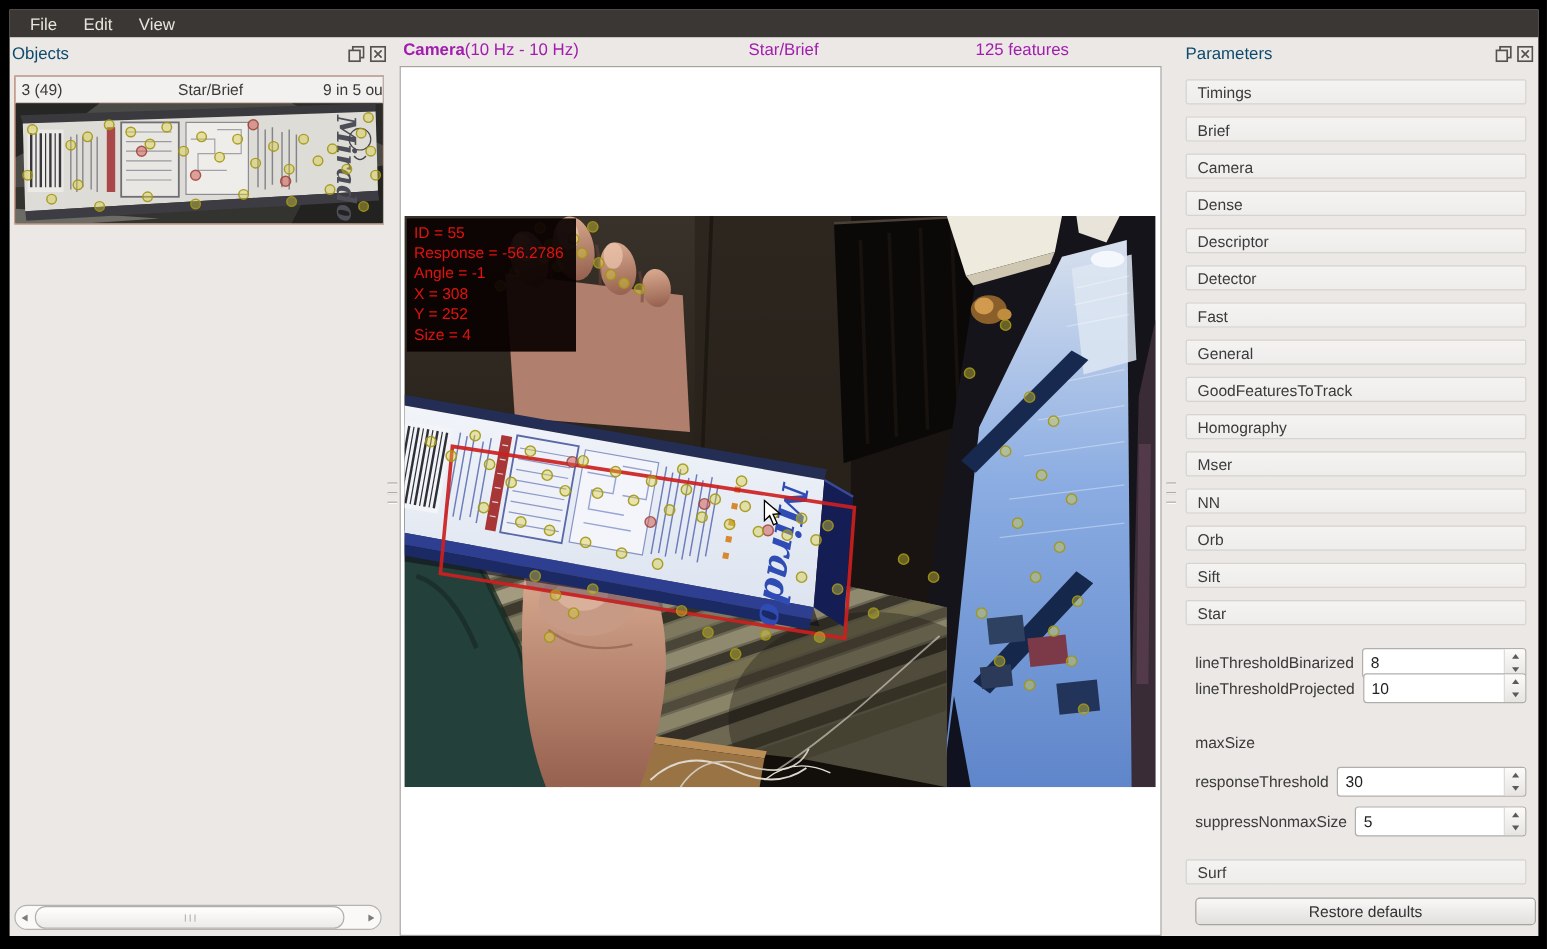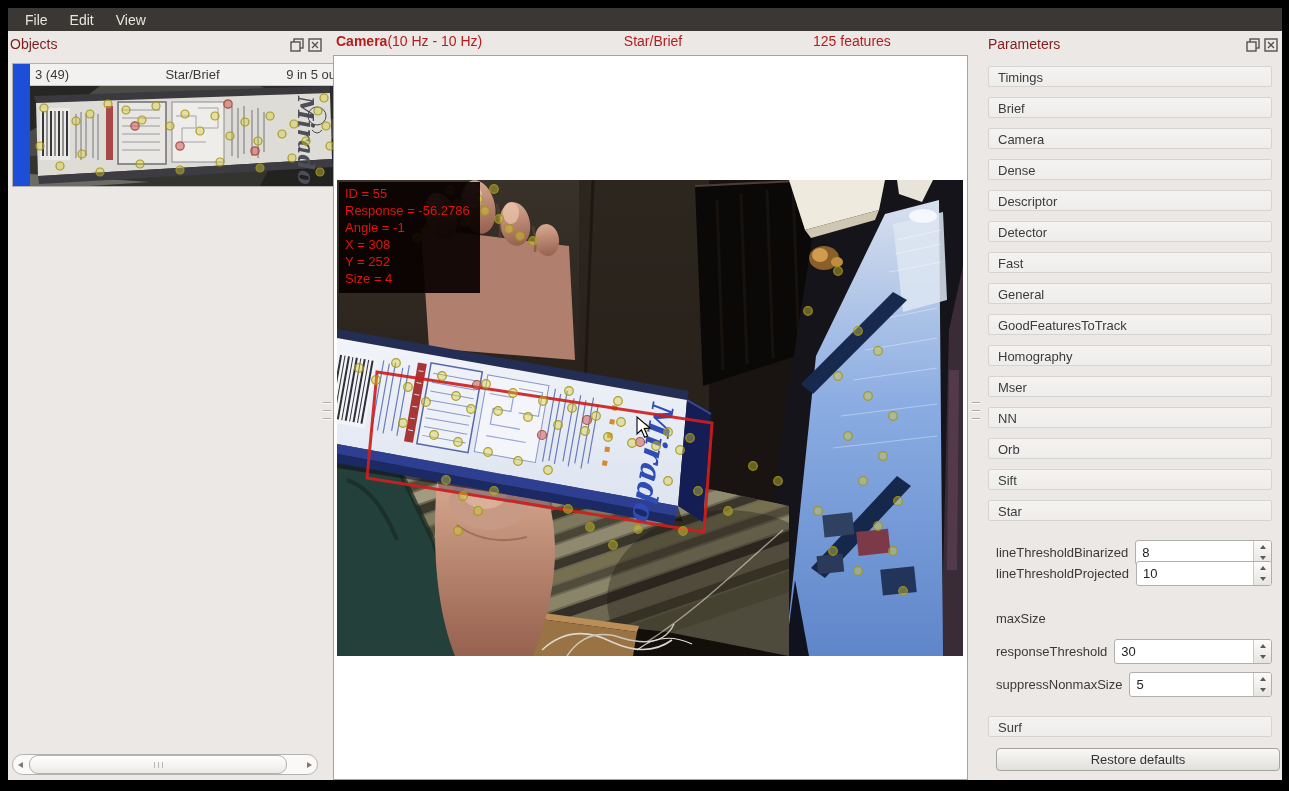--- a/index.html
+++ b/index.html
@@ -2,43 +2,43 @@
 <html><head>
 <meta charset="utf-8">
 <style>
   html,body{margin:0;padding:0;width:1289px;height:791px;background:#000;overflow:hidden;
     font-family:"Liberation Sans",sans-serif;-webkit-font-smoothing:antialiased;}
   .window{position:absolute;left:8px;top:8px;width:1274px;height:772px;background:#ebe8e5;}
   
   .menubar{position:absolute;left:0;top:0;width:100%;height:23px;background:#3a3734;display:flex;align-items:center;padding-left:6px;box-sizing:border-box;}
   .menu-item{color:#e9e5dd;font-size:14px;padding:2px 11px;cursor:default;}
   
-  .dock-title{position:absolute;font-size:14px;color:#7f1d1d;}
+  .dock-title{position:absolute;font-size:14px;color:#0c4a6e;}
   .dock-btn{position:absolute;width:14px;height:14px;cursor:default;}
   .dock-btn svg{display:block}
   
-  .obj-container{position:absolute;left:4px;top:55px;width:306px;border:1px solid #b3b1ae;background:#1d4ed8;padding-left:17px;}
+  .obj-container{position:absolute;left:4px;top:55px;width:306px;border:1px solid #b3b1ae;background:#c2410c;}
   .obj-header{display:flex;align-items:center;height:21px;background:#f3f1ef;border-bottom:1px solid #c8c6c3;font-size:13px;color:#3a3a3a;overflow:hidden;white-space:nowrap;}
   .obj-id{padding-left:5px;width:86px;}
   .obj-detector{flex:1;text-align:center;}
   .obj-status{width:72px;text-align:right;overflow:hidden;}
   .obj-thumb{width:306px;height:100px;display:block;}
   
   .hscroll{position:absolute;left:4px;top:746px;width:306px;height:21px;border:1px solid #b5b3b0;border-radius:11px;background:#faf9f8;display:flex;align-items:center;box-sizing:border-box;}
   .hs-arrow{width:15px;height:100%;display:flex;align-items:center;justify-content:center;}
   .hs-thumb{width:256px;height:17px;margin:0 1px;border:1px solid #b2b0ad;border-radius:9px;background:linear-gradient(#ffffff,#eceae7);display:flex;align-items:center;justify-content:center;gap:3px;}
   .hs-grip{width:1px;height:6px;background:#b9b7b4;}
   .hs-gap{flex:1;}
   .tri-left{width:0;height:0;border-top:3.5px solid transparent;border-bottom:3.5px solid transparent;border-right:5px solid #7d7b78;}
   .tri-right{width:0;height:0;border-top:3.5px solid transparent;border-bottom:3.5px solid transparent;border-left:5px solid #7d7b78;}
   
   .vgrip{position:absolute;width:8px;height:22px;display:flex;flex-direction:column;justify-content:space-between;padding:2px 0;box-sizing:border-box;}
   .vgrip span{display:block;height:1px;background:#adaba8;border-bottom:1px solid #fdfdfc;}
   
-  .cam-header{position:absolute;top:25px;font-size:14px;color:#b91c1c;white-space:nowrap;}
+  .cam-header{position:absolute;top:25px;font-size:14px;color:#a21caf;white-space:nowrap;}
   .cam-title-bold{font-weight:bold;}
   .cam-content{position:absolute;left:325px;top:47px;width:635px;height:725px;background:#ffffff;border:1px solid #a6a4a1;box-sizing:border-box;}
   .cam-image{position:absolute;left:329px;top:172px;width:626px;height:476px;overflow:hidden;}
   .cam-overlay{position:absolute;left:2px;top:2px;background:rgba(10,1,1,0.93);color:#e2130e;font-size:13px;line-height:17px;padding:3px 10px 6px 6px;}
   .cursor{position:absolute;left:299px;top:236px;}
   
   .param-section{position:absolute;left:980px;width:284px;height:21px;background:linear-gradient(#f4f3f1,#eeedeb);border:1px solid #d6d4d1;border-radius:2px;font-size:13px;color:#3b3b3b;line-height:21px;padding-left:9px;box-sizing:border-box;}
   .spin-row{position:absolute;left:988px;width:276px;height:25px;display:flex;align-items:center;}
   .spin-label{font-size:13px;color:#3a3a3a;white-space:nowrap;padding-right:7px;}
   .spinbox{flex:1;height:25px;background:#ffffff;border:1px solid #b1afac;border-radius:3px;position:relative;box-sizing:border-box;display:flex;align-items:center;}

